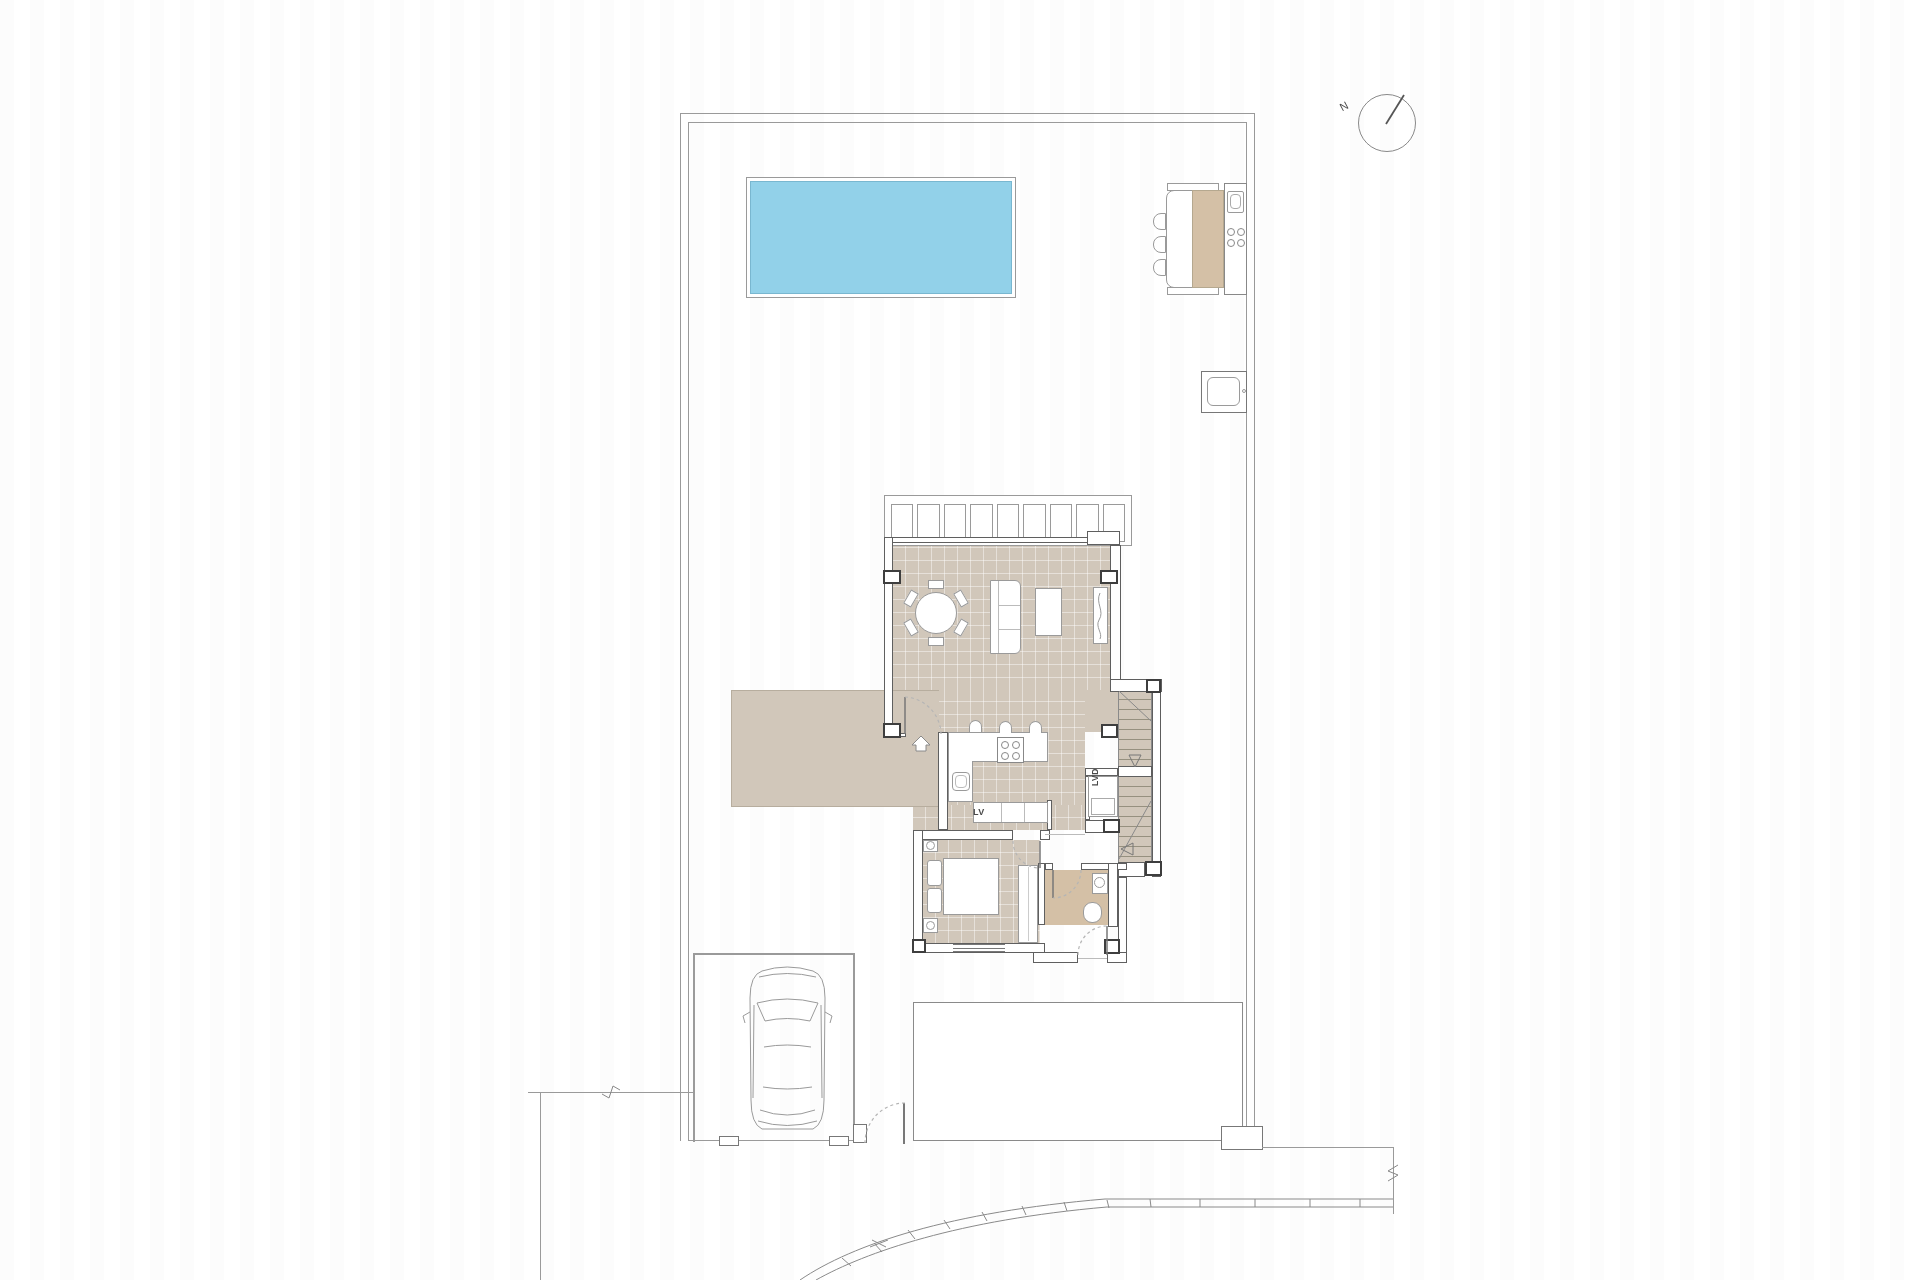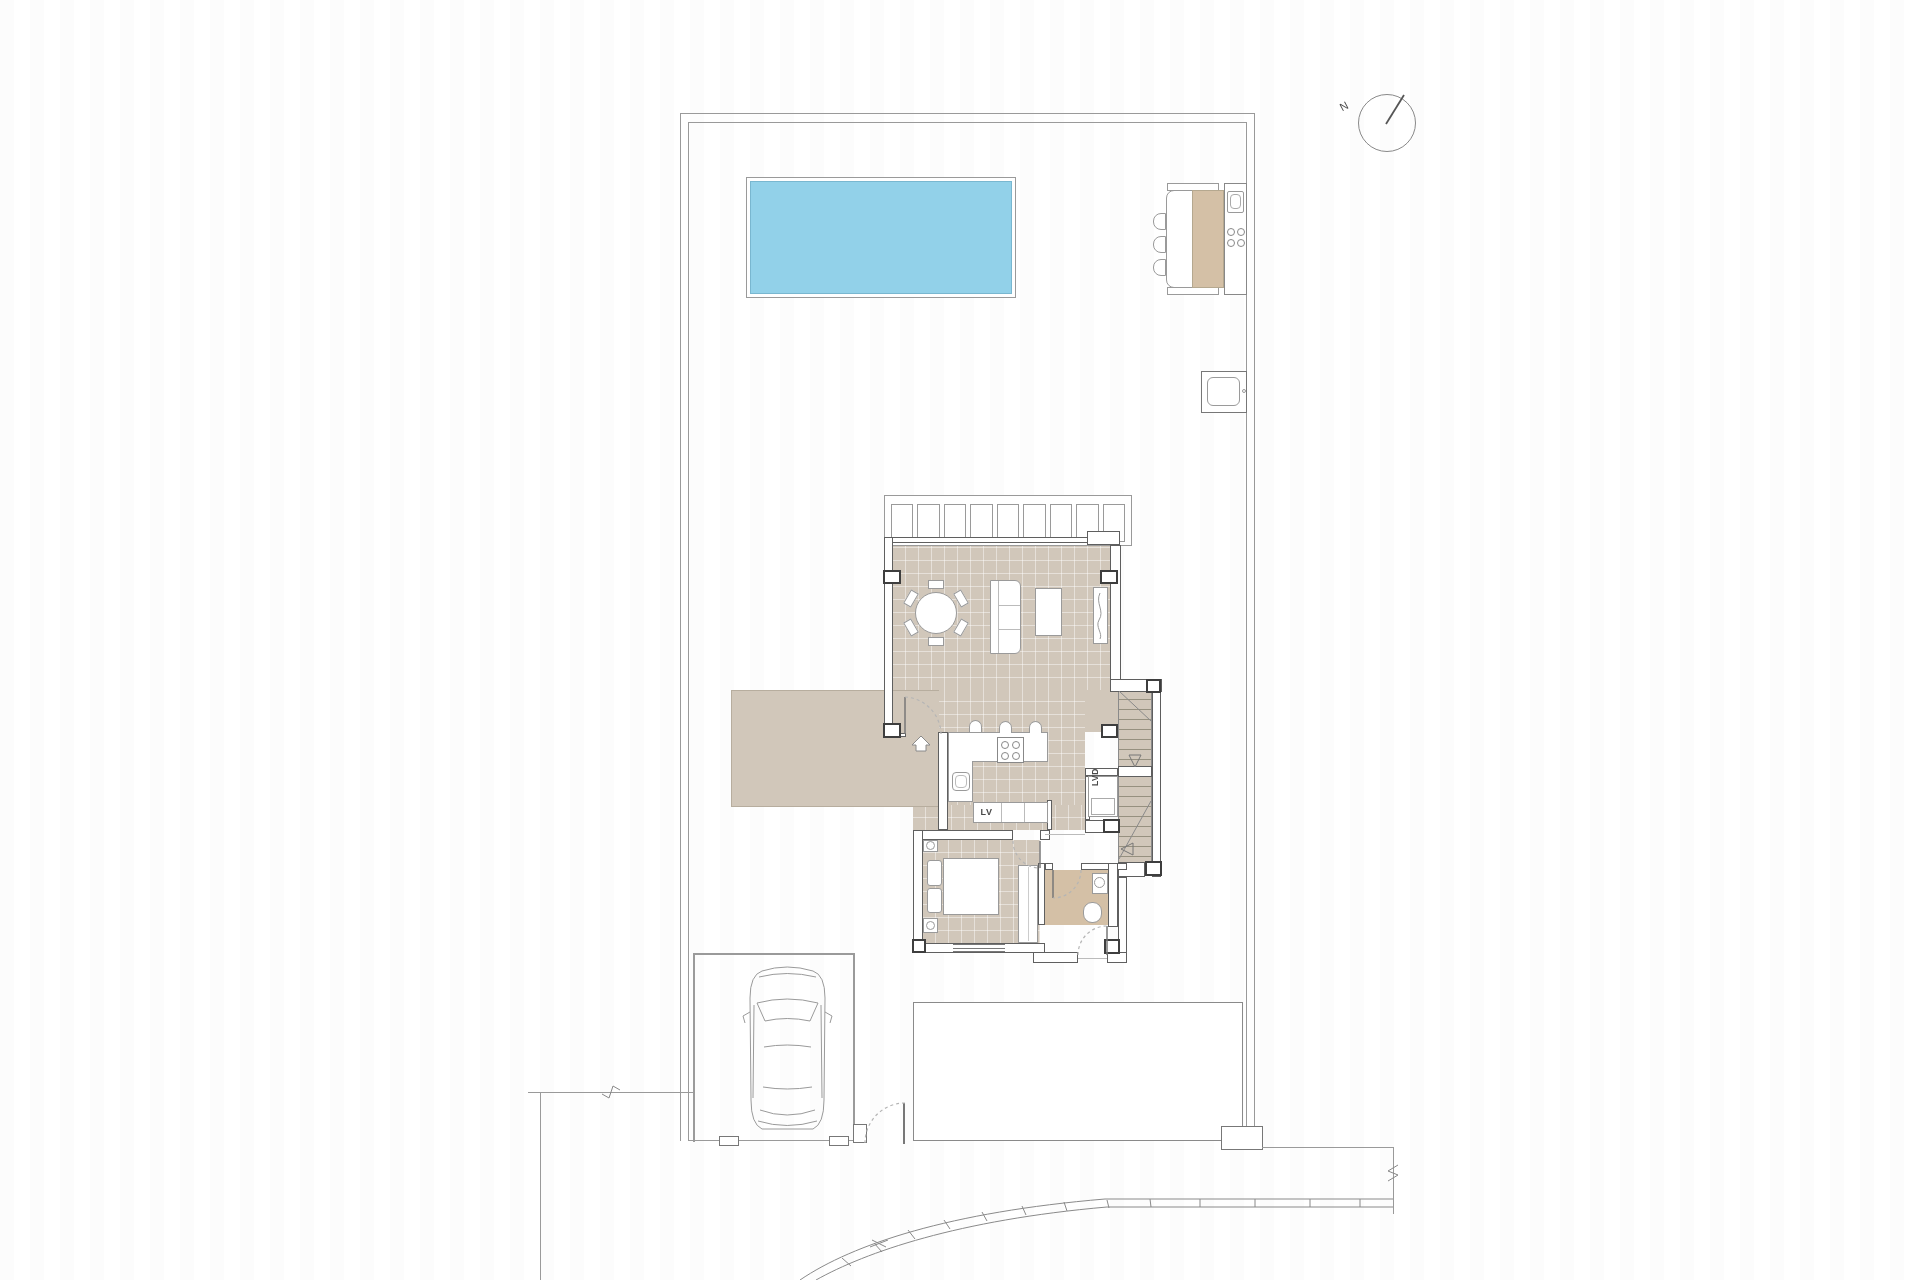--- a/index.html
+++ b/index.html
@@ -140,21 +140,21 @@
   </div>
   <div class="fur" style="left:1035px;top:588px;width:27px;height:48px"></div>
   <div class="fur" style="left:1093px;top:587px;width:15px;height:57px"></div>
 
   <div class="fur" style="left:948px;top:732px;width:100px;height:30px"></div>
   <div class="fur" style="left:948px;top:761px;width:25px;height:41px;border-top:none"></div>
   <div class="fur" style="left:973px;top:802px;width:75px;height:21px">
     <div style="position:absolute;left:27px;top:0;width:1px;height:100%;background:#bbb"></div>
     <div style="position:absolute;left:50px;top:0;width:1px;height:100%;background:#bbb"></div>
   </div>
-  <div class="lbl" style="left:973px;top:807px;width:27px;text-align:center">LV</div>
+  <div class="lbl" style="left:973px;top:807px;width:27px;text-align:left">LV</div>
   <div class="fur" style="left:952px;top:772px;width:18px;height:19px;border-radius:4px"></div>
   <div class="fur" style="left:955px;top:775px;width:12px;height:13px;border-radius:4px;border-color:#bbb"></div>
   <div class="fur" style="left:997px;top:737px;width:27px;height:26px;border-color:#888"></div>
   <div class="fur circ" style="left:1001px;top:741px;width:8px;height:8px;border-color:#888"></div>
   <div class="fur circ" style="left:1012px;top:741px;width:8px;height:8px;border-color:#888"></div>
   <div class="fur circ" style="left:1001px;top:752px;width:8px;height:8px;border-color:#888"></div>
   <div class="fur circ" style="left:1012px;top:752px;width:8px;height:8px;border-color:#888"></div>
   <div class="fur" style="left:969px;top:720px;width:13px;height:12px;border-radius:7px 7px 0 0;border-bottom:none"></div>
   <div class="fur" style="left:999px;top:721px;width:13px;height:12px;border-radius:7px 7px 0 0;border-bottom:none"></div>
   <div class="fur" style="left:1029px;top:721px;width:13px;height:12px;border-radius:7px 7px 0 0;border-bottom:none"></div>

